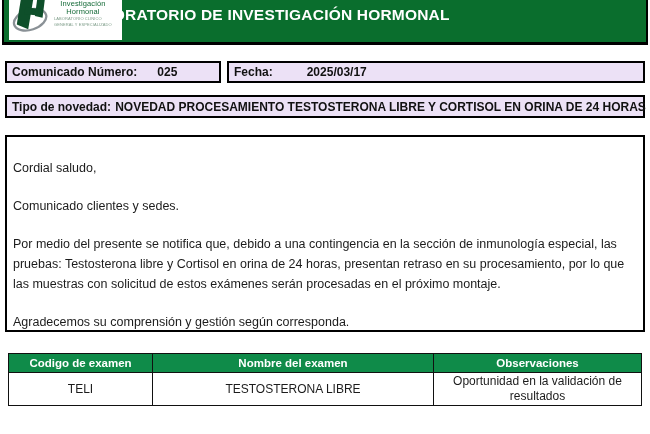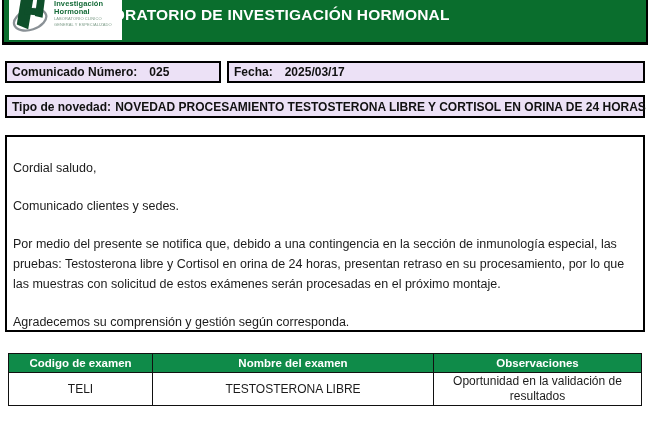--- a/index.html
+++ b/index.html
@@ -17,33 +17,33 @@
     position:absolute; left:0; right:120px; top:14px;
     text-align:center; color:#ffffff; font-size:15.5px; font-weight:bold;
     letter-spacing:0.2px; white-space:nowrap;
   }
   .logo-box {
     position:absolute; left:5px; top:0px; width:113px; height:48px;
     background:#ffffff; display:flex; align-items:flex-start; padding:2px 2px 2px 3px;
   }
   .logo-icon { flex:0 0 42px; height:44px; margin-top:-2px; }
   .logo-text { padding-top:6px; line-height:1; }
-  .logo-line { color:#156b38; font-weight:bold; font-size:7.5px; line-height:8px; letter-spacing:0.1px; }
+  .logo-line { color:#156b38; font-weight:normal; font-size:7.5px; line-height:8px; letter-spacing:0.1px;text-align:center; }
   .logo-tagline { color:#7d9c88; font-size:4px; line-height:4.6px; margin-top:1px; letter-spacing:0.1px; white-space:nowrap; }
   .logo-tagline:first-of-type { margin-top:3px; }
 
   
   .info-box, .novelty-box {
     position:absolute; background:#ece1f6; border:2px solid #000;
     font-size:12px; font-weight:bold; color:#111;
     display:flex; align-items:center; padding:0 5px; white-space:nowrap;
   }
   .box-comunicado { left:5px; top:61px; width:216px; height:22px; }
-  .box-fecha      { left:227px; top:61px; width:418px; height:22px; }
-  .info-box .val  { margin-left:12px; }
+  .box-fecha      { left:227px; top:61px; width:418px; height:22px;gap:14px; }
+  .info-box .val  { margin-left:20px; }
   .novelty-box    { left:5px; top:95px; width:640px; height:23px; }
   .novelty-box .val { margin-left:4px; }
 
   
   .body-box {
     position:absolute; left:5px; top:135px; width:640px; height:197px;
     background:#ffffff; border:2px solid #000;
     padding:13px 10px 0 6px; font-size:12.5px; line-height:20px; color:#1c1c1c;
   }
   .body-box p { margin:8px 0 18px 0; }

